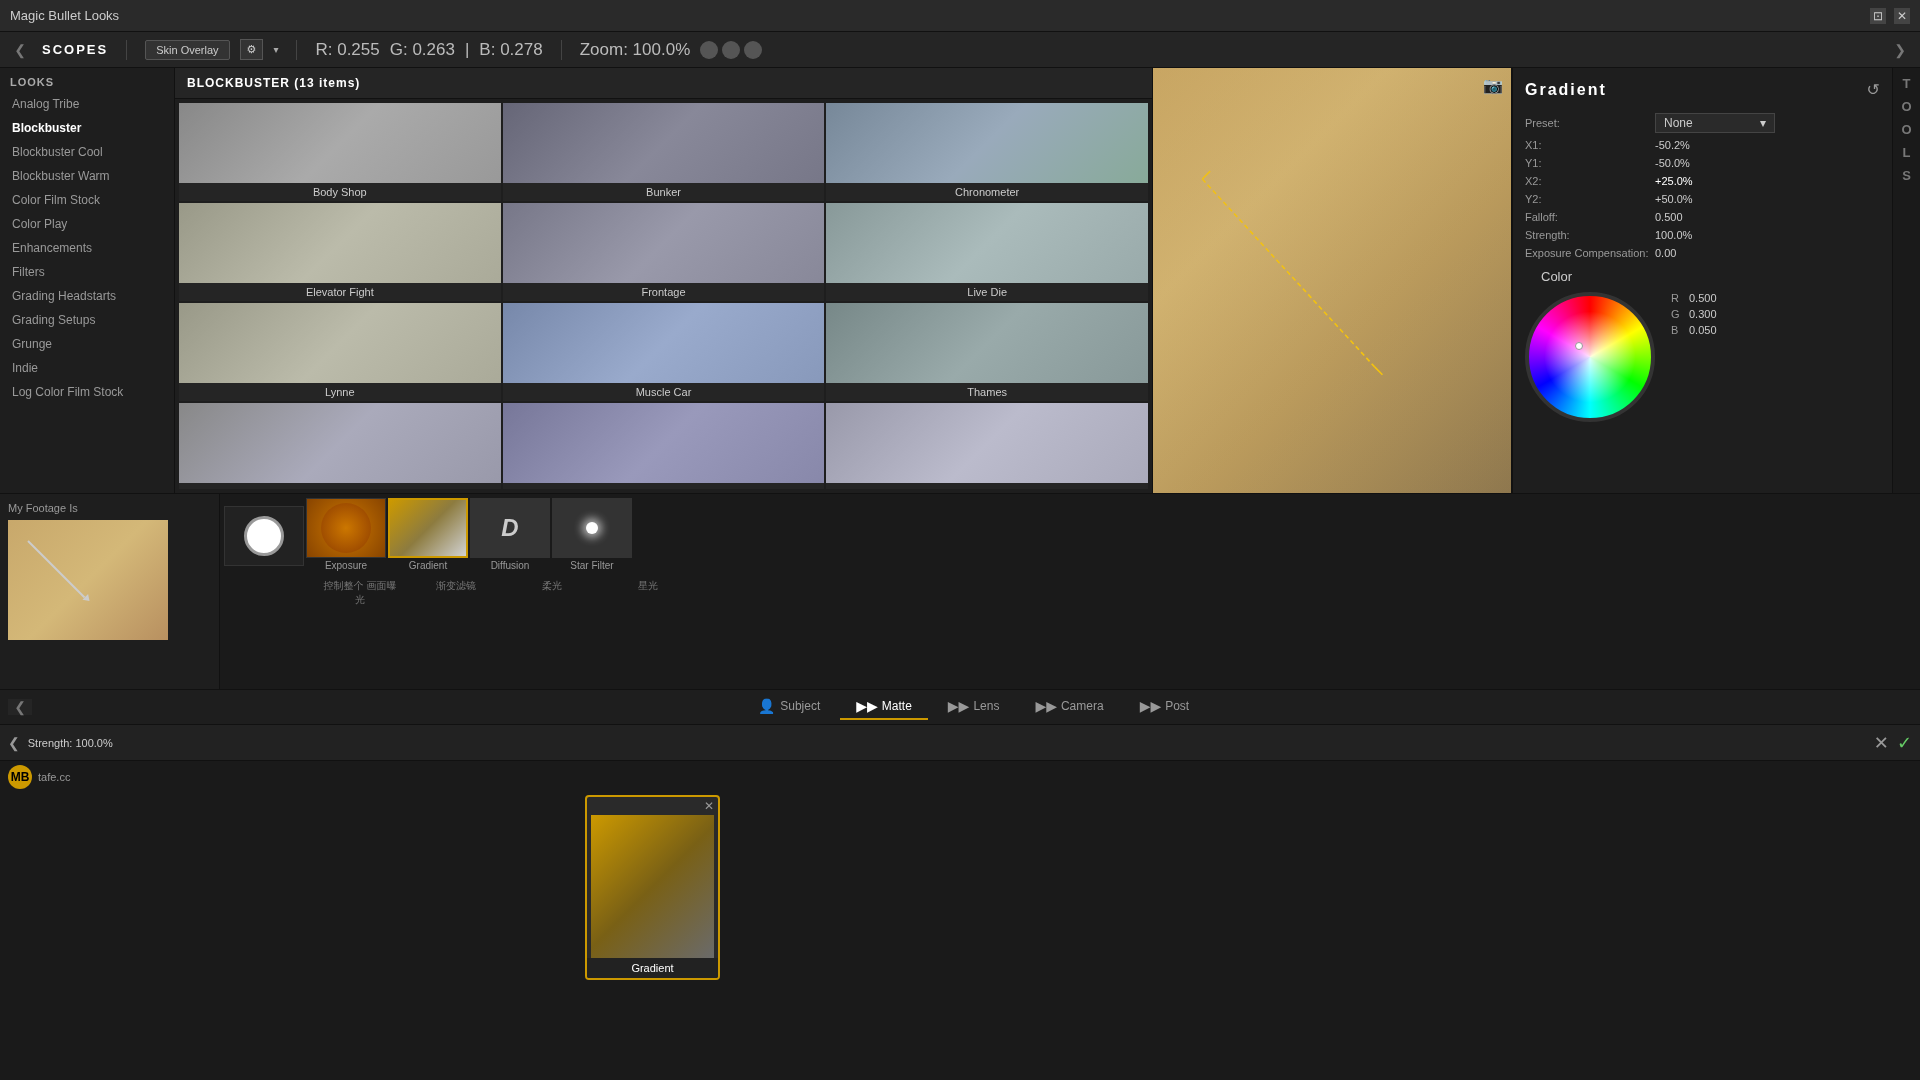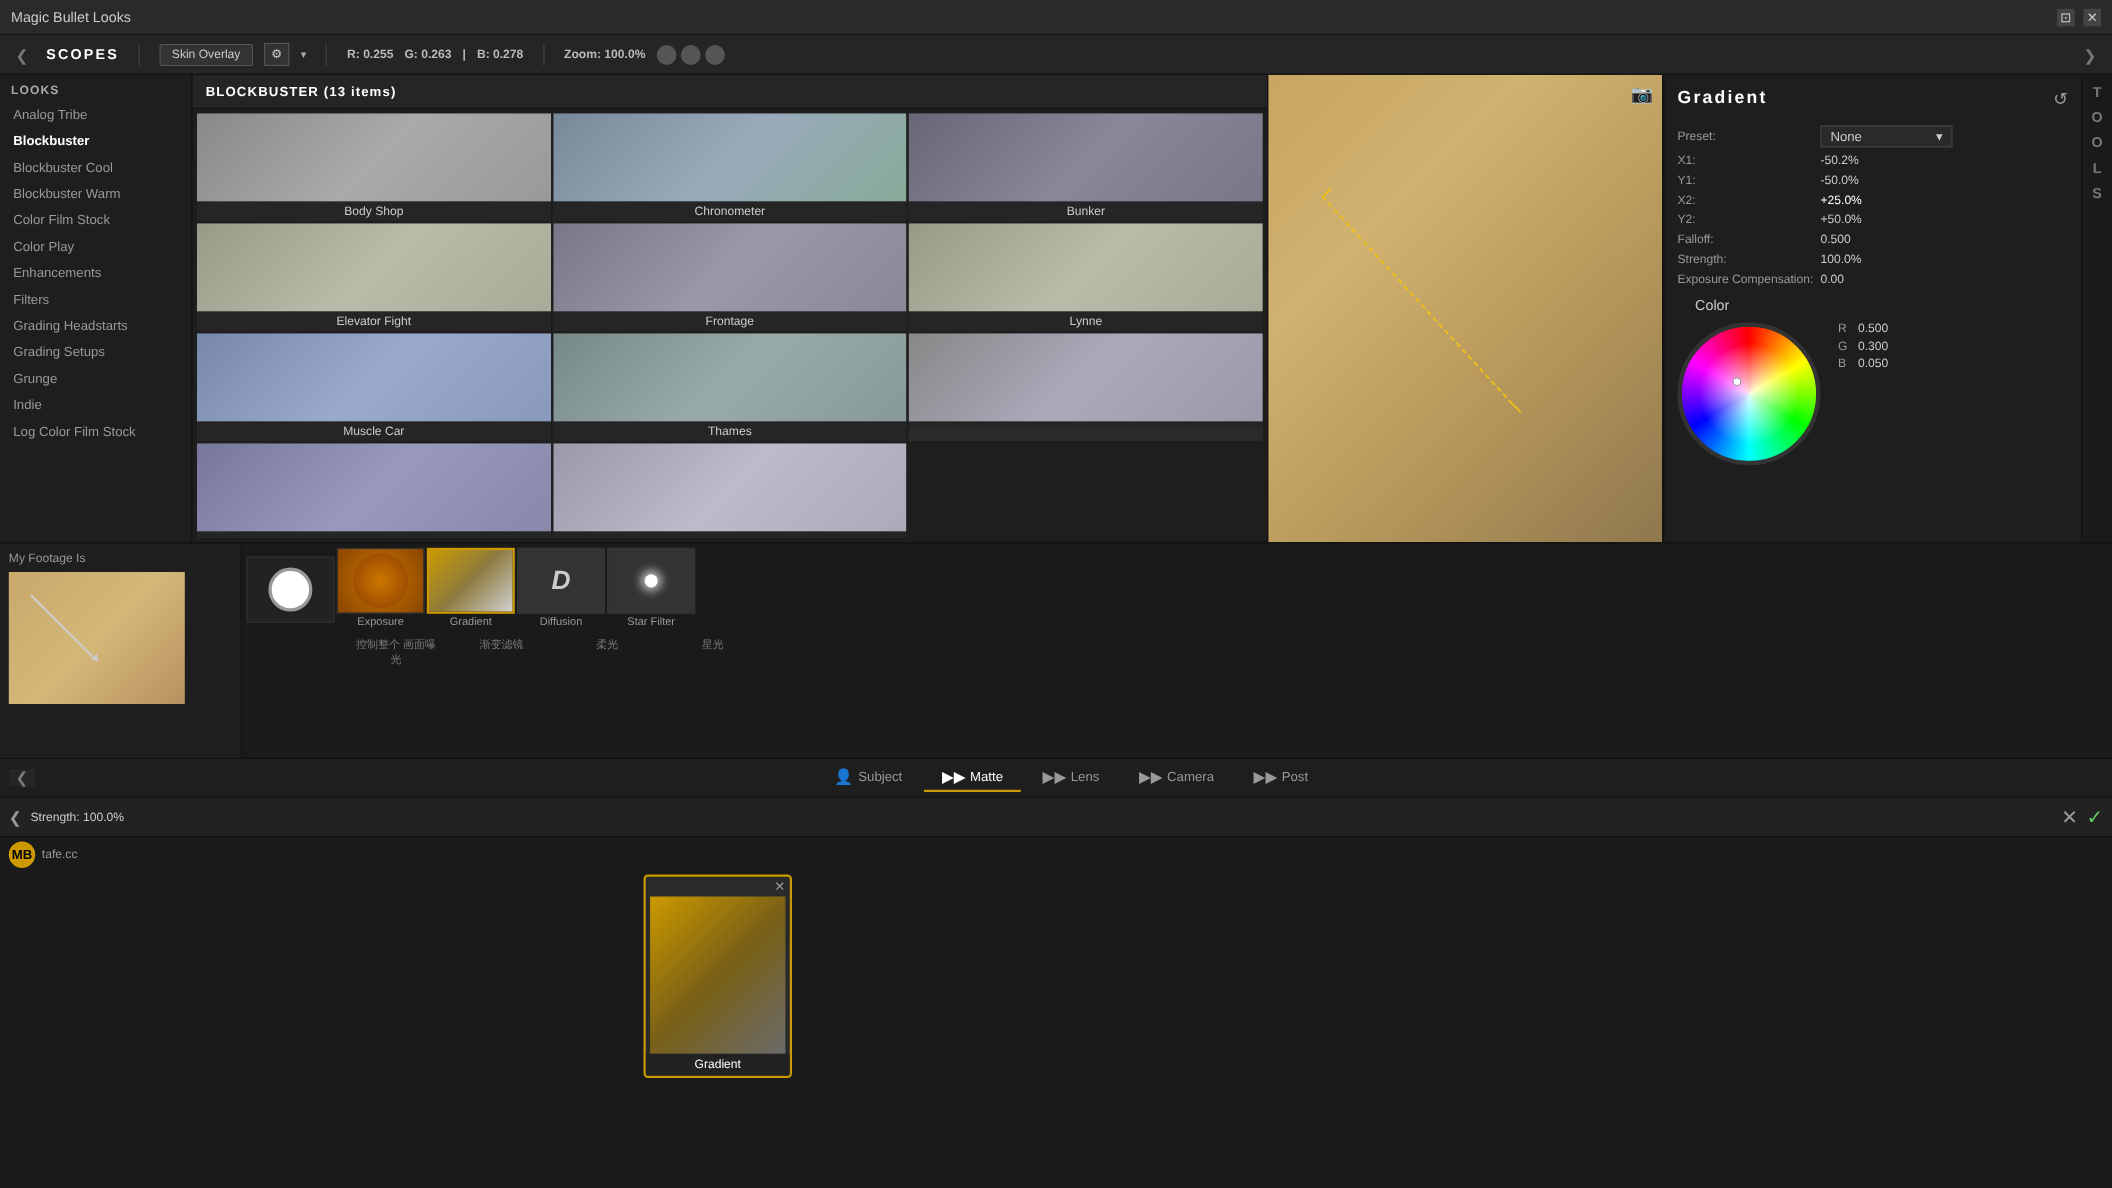--- a/index.html
+++ b/index.html
@@ -47,21 +47,21 @@
     .topbar-btn {
       background: #333; border: 1px solid #555;
       color: #ccc; padding: 3px 10px; font-size: 11px;
       cursor: pointer; border-radius: 2px;
     }
     .topbar-gear {
       background: #333; border: 1px solid #555;
       color: #ccc; padding: 3px 6px; font-size: 11px;
       cursor: pointer;
     }
-    .topbar-info { color: #bbb; font-size: 11px; font-weight: bold; }
+    .topbar-info { color: #bbb; font-size: 17px; }
     .topbar-circles { display: flex; gap: 4px; }
     .topbar-circle {
       width: 18px; height: 18px; border-radius: 50%;
       background: #555;
     }
     .controls-title {
       color: #fff; font-size: 14px; font-weight: bold; letter-spacing: 2px;
       flex: 1; text-align: center;
     }
 
@@ -648,34 +648,38 @@
   <div id="center-panel">
 
     <div id="looks-area">
       <div id="looks-header">BLOCKBUSTER (13 items)</div>
       <div id="looks-grid">
       <div class="look-item">
             <div class="look-thumb thumb-bodyshop"></div>
             <div class="look-label">Body Shop</div>
           </div>
           <div class="look-item">
+            <div class="look-thumb thumb-bunker"></div>
+            <div class="look-label">Bunker</div>
+          </div>
+          <div class="look-item">
             <div class="look-thumb thumb-chronometer"></div>
             <div class="look-label">Chronometer</div>
           </div>
           <div class="look-item">
-            <div class="look-thumb thumb-bunker"></div>
-            <div class="look-label">Bunker</div>
-          </div>
-          <div class="look-item">
             <div class="look-thumb thumb-elevator"></div>
             <div class="look-label">Elevator Fight</div>
           </div>
           <div class="look-item">
             <div class="look-thumb thumb-frontage"></div>
             <div class="look-label">Frontage</div>
+          </div>
+          <div class="look-item">
+            <div class="look-thumb thumb-livedie"></div>
+            <div class="look-label">Live Die</div>
           </div>
           <div class="look-item">
             <div class="look-thumb thumb-lynne"></div>
             <div class="look-label">Lynne</div>
           </div>
           <div class="look-item">
             <div class="look-thumb thumb-musclecar"></div>
             <div class="look-label">Muscle Car</div>
           </div>
           <div class="look-item">

